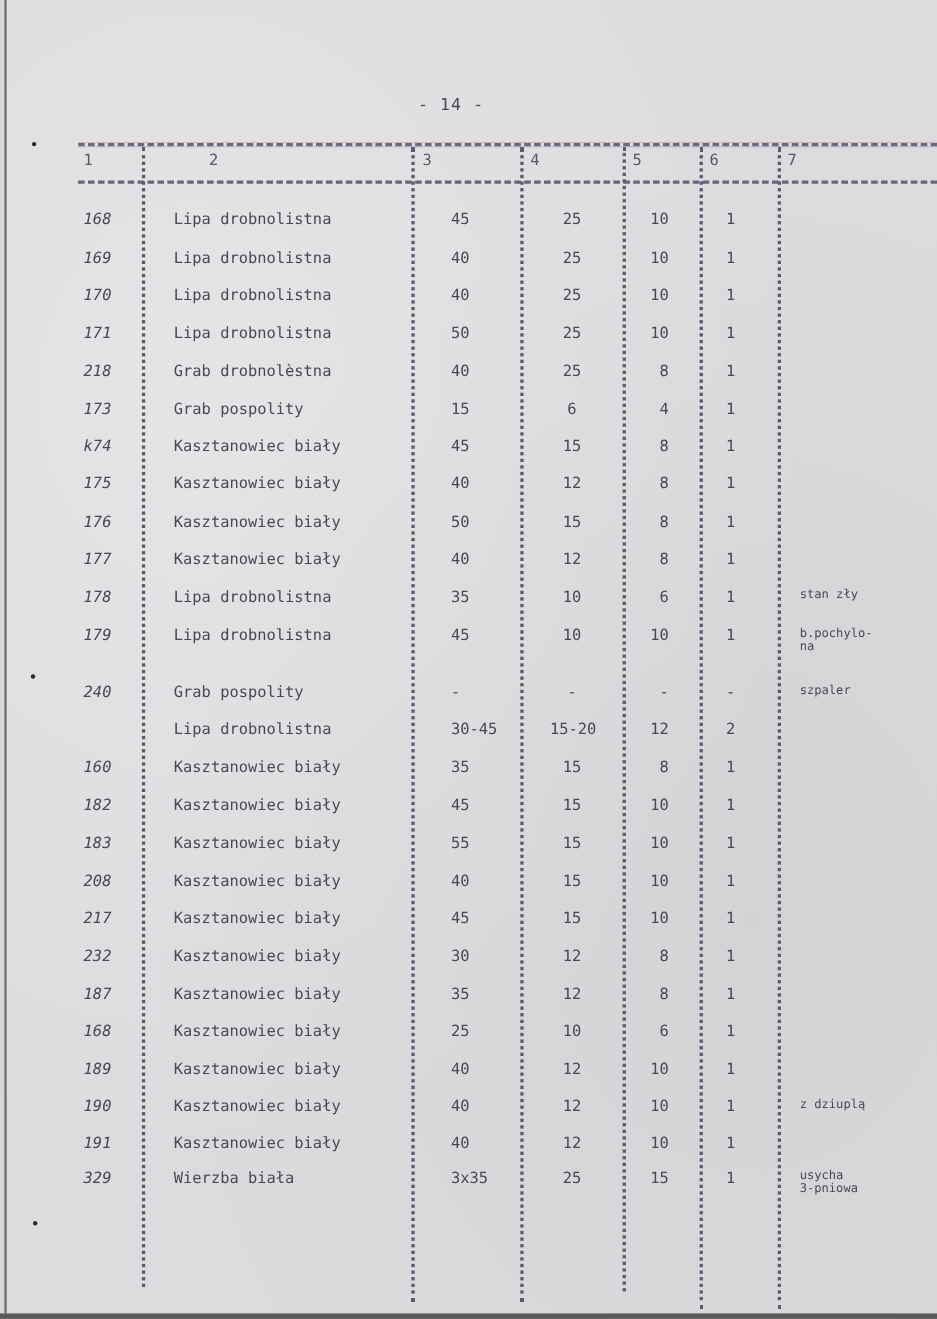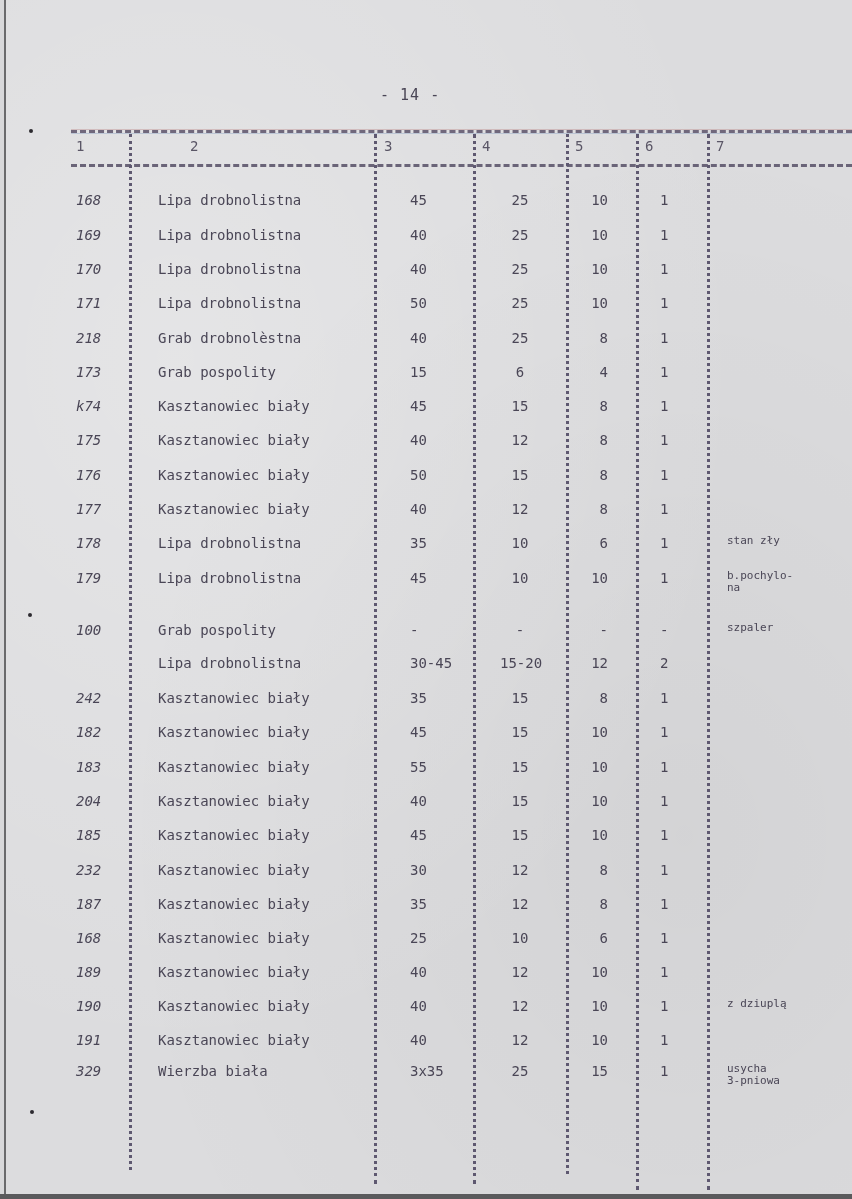--- a/index.html
+++ b/index.html
@@ -206,21 +206,21 @@
       <div class="cell c3">45</div>
       <div class="cell c4">10</div>
       <div class="cell c5">10</div>
       <div class="cell c6">1</div>
       <div class="cell c7">
         <div>b.pochylo-</div>
         <div>na</div>
       </div>
     </div>
     <div class="row" style="top: 622px;">
-      <div class="cell c1">100</div>
+      <div class="cell c1">240</div>
       <div class="cell c2">Grab pospolity</div>
       <div class="cell c3">-</div>
       <div class="cell c4">-</div>
       <div class="cell c5">-</div>
       <div class="cell c6">-</div>
       <div class="cell c7">
         <div>szpaler</div>
       </div>
     </div>
     <div class="row" style="top: 655px;">
@@ -228,21 +228,21 @@
       <div class="cell c2">Lipa drobnolistna</div>
       <div class="cell c3">30-45</div>
       <div class="cell c4">15-20</div>
       <div class="cell c5">12</div>
       <div class="cell c6">2</div>
       <div class="cell c7">
         <div></div>
       </div>
     </div>
     <div class="row" style="top: 690px;">
-      <div class="cell c1">242</div>
+      <div class="cell c1">160</div>
       <div class="cell c2">Kasztanowiec biały</div>
       <div class="cell c3">35</div>
       <div class="cell c4">15</div>
       <div class="cell c5">8</div>
       <div class="cell c6">1</div>
       <div class="cell c7">
         <div></div>
       </div>
     </div>
     <div class="row" style="top: 724px;">
@@ -261,32 +261,32 @@
       <div class="cell c2">Kasztanowiec biały</div>
       <div class="cell c3">55</div>
       <div class="cell c4">15</div>
       <div class="cell c5">10</div>
       <div class="cell c6">1</div>
       <div class="cell c7">
         <div></div>
       </div>
     </div>
     <div class="row" style="top: 793px;">
-      <div class="cell c1">204</div>
+      <div class="cell c1">208</div>
       <div class="cell c2">Kasztanowiec biały</div>
       <div class="cell c3">40</div>
       <div class="cell c4">15</div>
       <div class="cell c5">10</div>
       <div class="cell c6">1</div>
       <div class="cell c7">
         <div></div>
       </div>
     </div>
     <div class="row" style="top: 827px;">
-      <div class="cell c1">185</div>
+      <div class="cell c1">217</div>
       <div class="cell c2">Kasztanowiec biały</div>
       <div class="cell c3">45</div>
       <div class="cell c4">15</div>
       <div class="cell c5">10</div>
       <div class="cell c6">1</div>
       <div class="cell c7">
         <div></div>
       </div>
     </div>
     <div class="row" style="top: 862px;">

